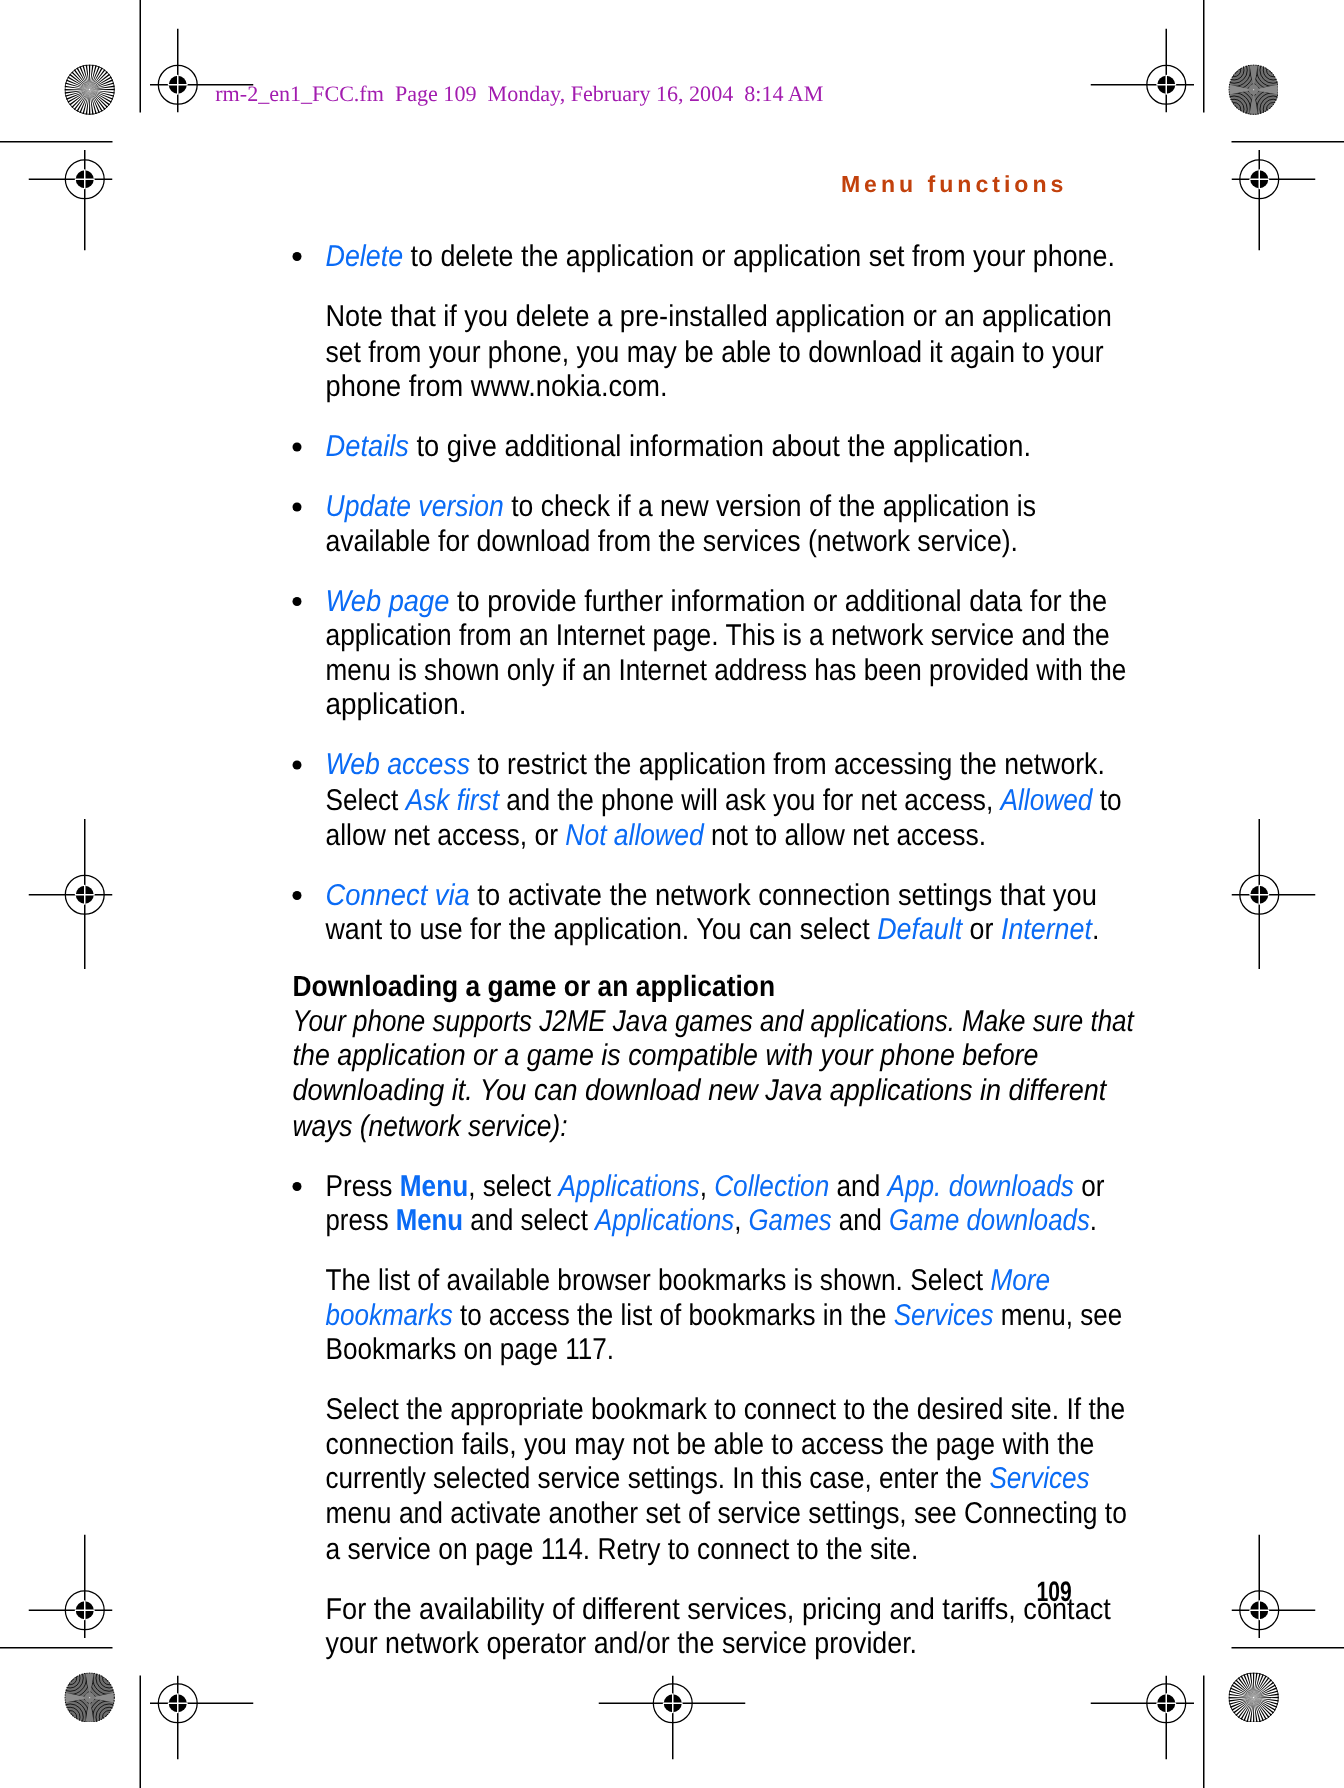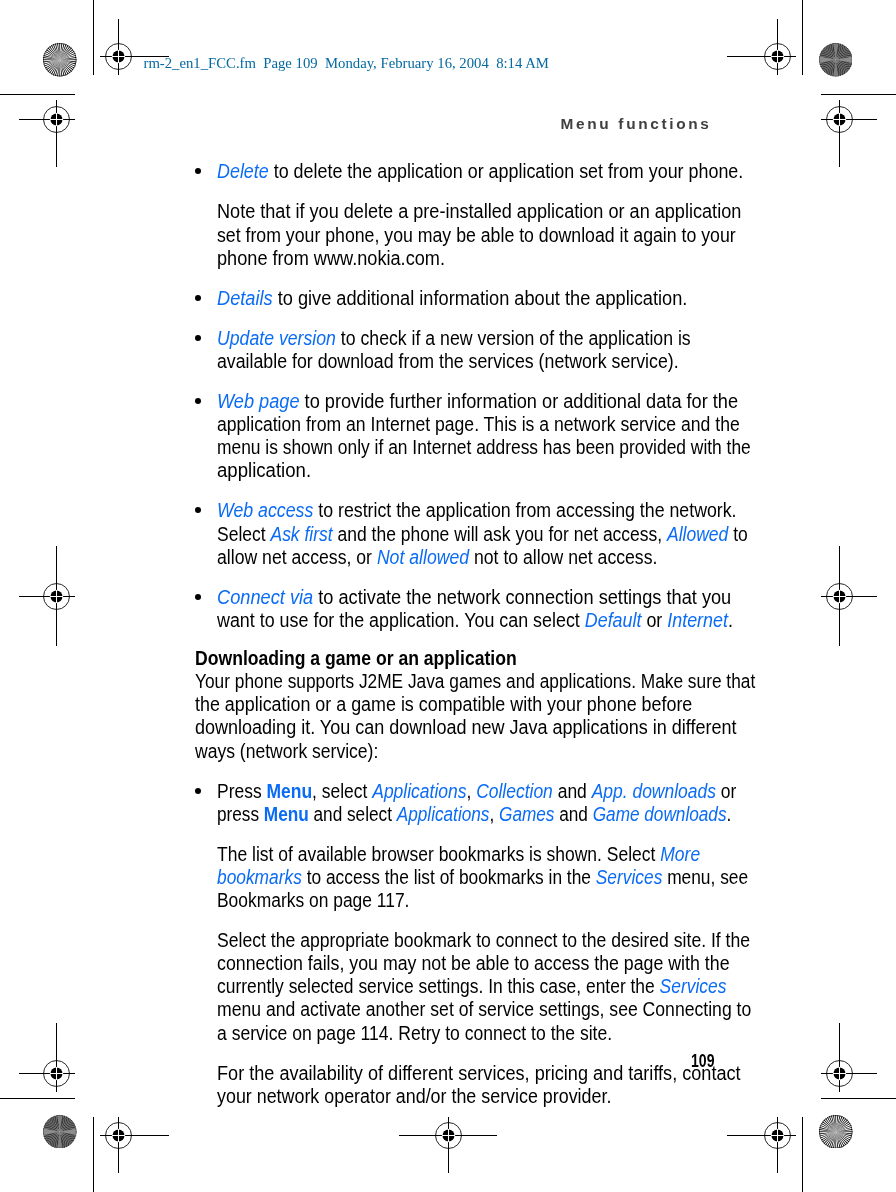--- a/index.html
+++ b/index.html
@@ -11,40 +11,40 @@
   }
   .page{position:absolute;left:0;top:0;width:896px;height:1192px;}
 
   
   .rule{position:absolute;background:#000;}
 
   
   .filehdr{
     position:absolute;left:143.5px;top:54.6px;
     font-family:"Liberation Serif",serif;
-    font-size:14.72px;color:#0369a1;white-space:pre;
+    font-size:14.72px;color:#a21caf;white-space:pre;
   }
   .runhead{
     position:absolute;left:560.6px;top:115.3px;
     font-size:15.4px;font-weight:bold;letter-spacing:2.66px;
-    color:#404040;white-space:nowrap;
+    color:#c2410c;white-space:nowrap;
   }
 
   
   .content{position:absolute;left:194.5px;top:160.4px;width:560px;}
   .h2{
     font-size:19.5px;font-weight:bold;line-height:24.3px;
     margin:0;
   }
   .sechead{margin-top:14.1px;}
   p{margin:0;font-size:20px;line-height:23.1px;}
   .gap{margin-top:17px;}
   .nogap{margin-top:0;}
   .li{position:relative;padding-left:22.9px;}
-  .flush{position:relative;}
+  .flush{position:relative;font-style:italic;}
   .ln{display:block;white-space:nowrap;
       transform:scaleX(0.889);transform-origin:0 50%;}
   .h2{white-space:nowrap;}
   .h2 > span{display:inline-block;transform:scaleX(0.889);transform-origin:0 50%;}
   .li .bul{
     position:absolute;left:0.9px;top:7.9px;
     width:6.0px;height:6.0px;border-radius:50%;background:#000;
   }
   .ln em, .ln strong{color:#0a6bf5;}
   .ln em{font-style:italic;font-weight:normal;}

